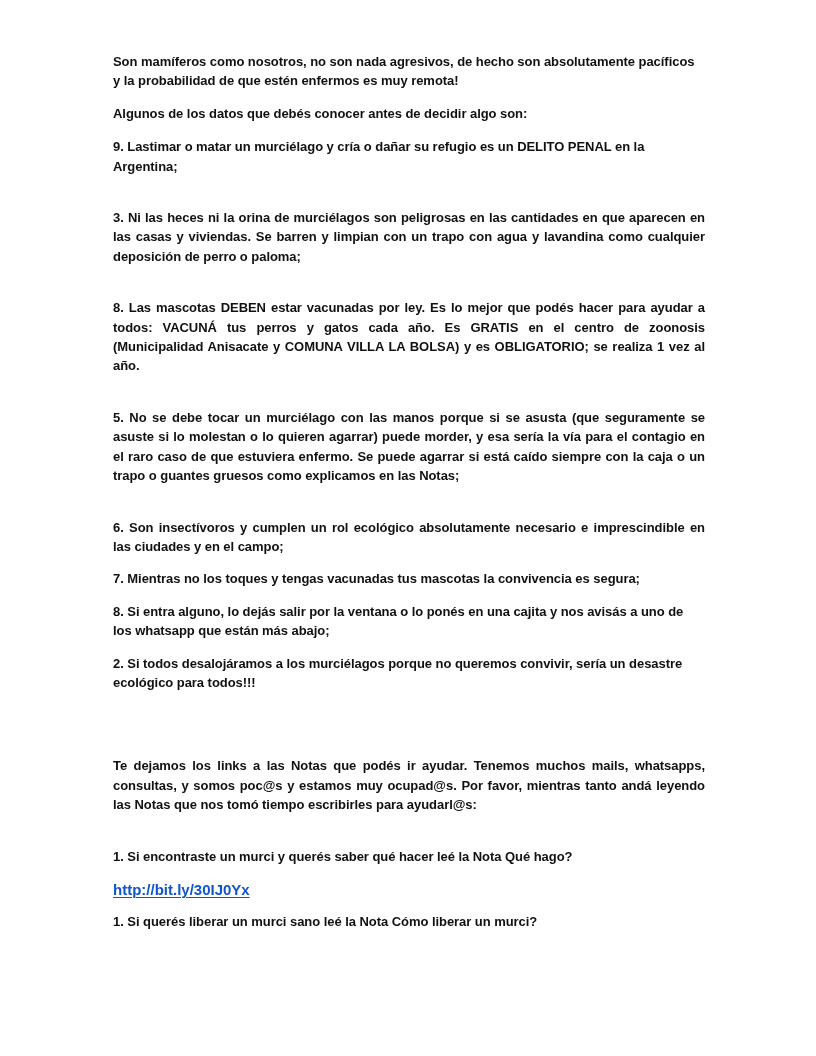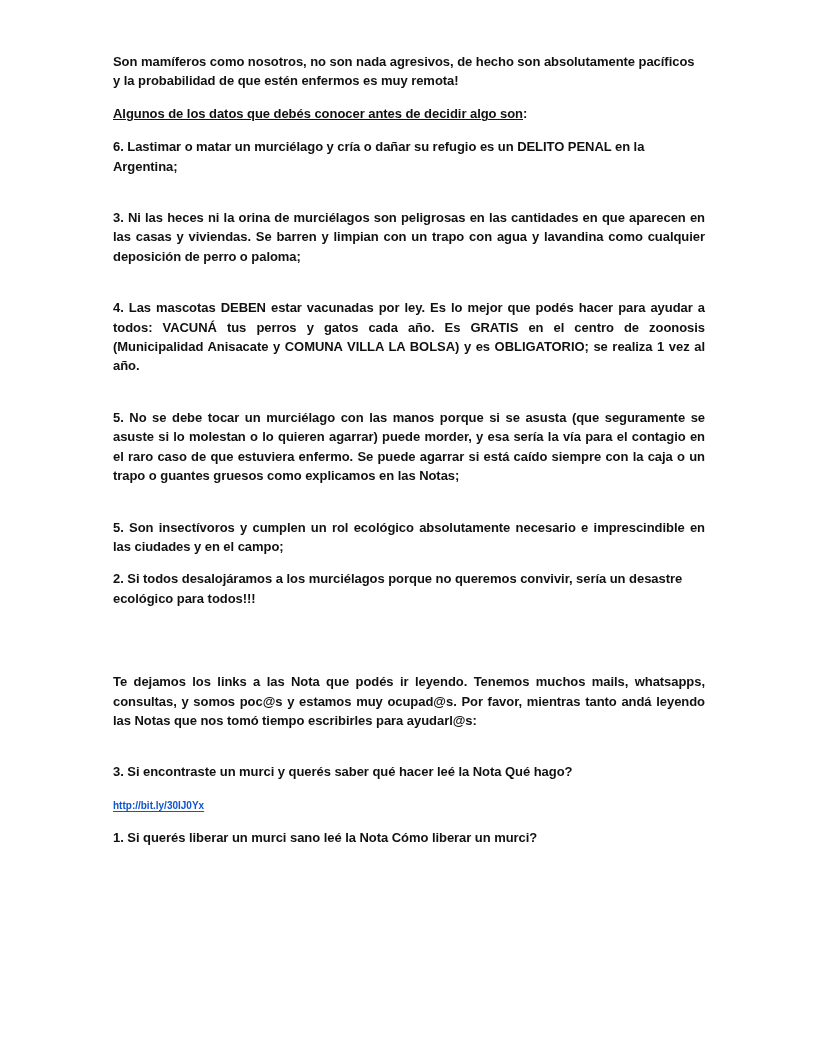--- a/index.html
+++ b/index.html
@@ -44,33 +44,32 @@
     text-align: justify;
     text-justify: inter-word;
     margin-top: 32px;
   }
 
   .para.heading-underline {
     margin-bottom: 14px;
   }
 
   .para.heading-underline .u {
-    text-decoration: underline;
     text-underline-offset: 1px;
     text-decoration-thickness: 1px;
   }
 
   
   .spacer-line {
     height: 19px;
   }
 
   .link-para {
     font-family: "Liberation Sans", "DejaVu Sans", sans-serif;
-    font-size: 10px;
+    font-size: 15px;
     font-weight: bold;
     line-height: 19.4px;
     margin: 0 0 13px 0;
     text-align: left;
   }
 
   .doc-link {
     color: #1155cc;
     text-decoration: underline;
     text-underline-offset: 1.5px;
@@ -86,41 +85,43 @@
 <body>
 
 <div class="page">
   <div class="content">
 
     <p class="para">Son mamíferos como nosotros, no son nada agresivos, de hecho son absolutamente pacíficos y la probabilidad de que estén enfermos es muy remota!</p>
 
     <p class="para heading-underline"><span class="u">Algunos de los datos que debés conocer antes de decidir algo son</span><span>:</span></p>
 
 
-    <p class="para">6. Lastimar o matar un murciélago y cría o dañar su refugio es un DELITO PENAL en la Argentina;</p>
+    <p class="para">9. Lastimar o matar un murciélago y cría o dañar su refugio es un DELITO PENAL en la Argentina;</p>
 
     <p class="para justify">3. Ni las heces ni la orina de murciélagos son peligrosas en las cantidades en que aparecen en las casas y viviendas. Se barren y limpian con un trapo con agua y lavandina como cualquier deposición de perro o paloma;</p>
 
-    <p class="para justify">4. Las mascotas DEBEN estar vacunadas por ley. Es lo mejor que podés hacer para ayudar a todos: VACUNÁ tus perros y gatos cada año. Es GRATIS en el centro de zoonosis (Municipalidad Anisacate y COMUNA VILLA LA BOLSA) y es OBLIGATORIO; se realiza 1 vez al año.</p>
+    <p class="para justify">8. Las mascotas DEBEN estar vacunadas por ley. Es lo mejor que podés hacer para ayudar a todos: VACUNÁ tus perros y gatos cada año. Es GRATIS en el centro de zoonosis (Municipalidad Anisacate y COMUNA VILLA LA BOLSA) y es OBLIGATORIO; se realiza 1 vez al año.</p>
 
     <p class="para justify">5. No se debe tocar un murciélago con las manos porque si se asusta (que seguramente se asuste si lo molestan o lo quieren agarrar) puede morder, y esa sería la vía para el contagio en el raro caso de que estuviera enfermo. Se puede agarrar si está caído siempre con la caja o un trapo o guantes gruesos como explicamos en las Notas;</p>
 
-    <p class="para justify">5. Son insectívoros y cumplen un rol ecológico absolutamente necesario e imprescindible en las ciudades y en el campo;</p>
+    <p class="para justify">6. Son insectívoros y cumplen un rol ecológico absolutamente necesario e imprescindible en las ciudades y en el campo;</p>
 
+    <p class="para">7. Mientras no los toques y tengas vacunadas tus mascotas la convivencia es segura;</p>
 
+    <p class="para">8. Si entra alguno, lo dejás salir por la ventana o lo ponés en una cajita y nos avisás a uno de los whatsapp que están más abajo;</p>
 
     <p class="para">2. Si todos desalojáramos a los murciélagos porque no queremos convivir, sería un desastre ecológico para todos!!!</p>
 
     <div class="spacer-line"></div>
 
-    <p class="para justify">Te dejamos los links a las Nota que podés ir leyendo. Tenemos muchos mails, whatsapps, consultas, y somos poc@s y estamos muy ocupad@s. Por favor, mientras tanto andá leyendo las Notas que nos tomó tiempo escribirles para ayudarl@s:</p>
+    <p class="para justify">Te dejamos los links a las Notas que podés ir ayudar. Tenemos muchos mails, whatsapps, consultas, y somos poc@s y estamos muy ocupad@s. Por favor, mientras tanto andá leyendo las Notas que nos tomó tiempo escribirles para ayudarl@s:</p>
 
     <div class="spacer-line"></div>
 
-    <p class="para numbered-q">3. Si encontraste un murci y querés saber qué hacer leé la Nota Qué hago?</p>
+    <p class="para numbered-q">1. Si encontraste un murci y querés saber qué hacer leé la Nota Qué hago?</p>
 
     <p class="link-para">
       <span class="doc-link">http://bit.ly/30IJ0Yx</span>
     </p>
 
     <p class="para numbered-q">1. Si querés liberar un murci sano leé la Nota Cómo liberar un murci?</p>
 
 
   </div>
 </div>

